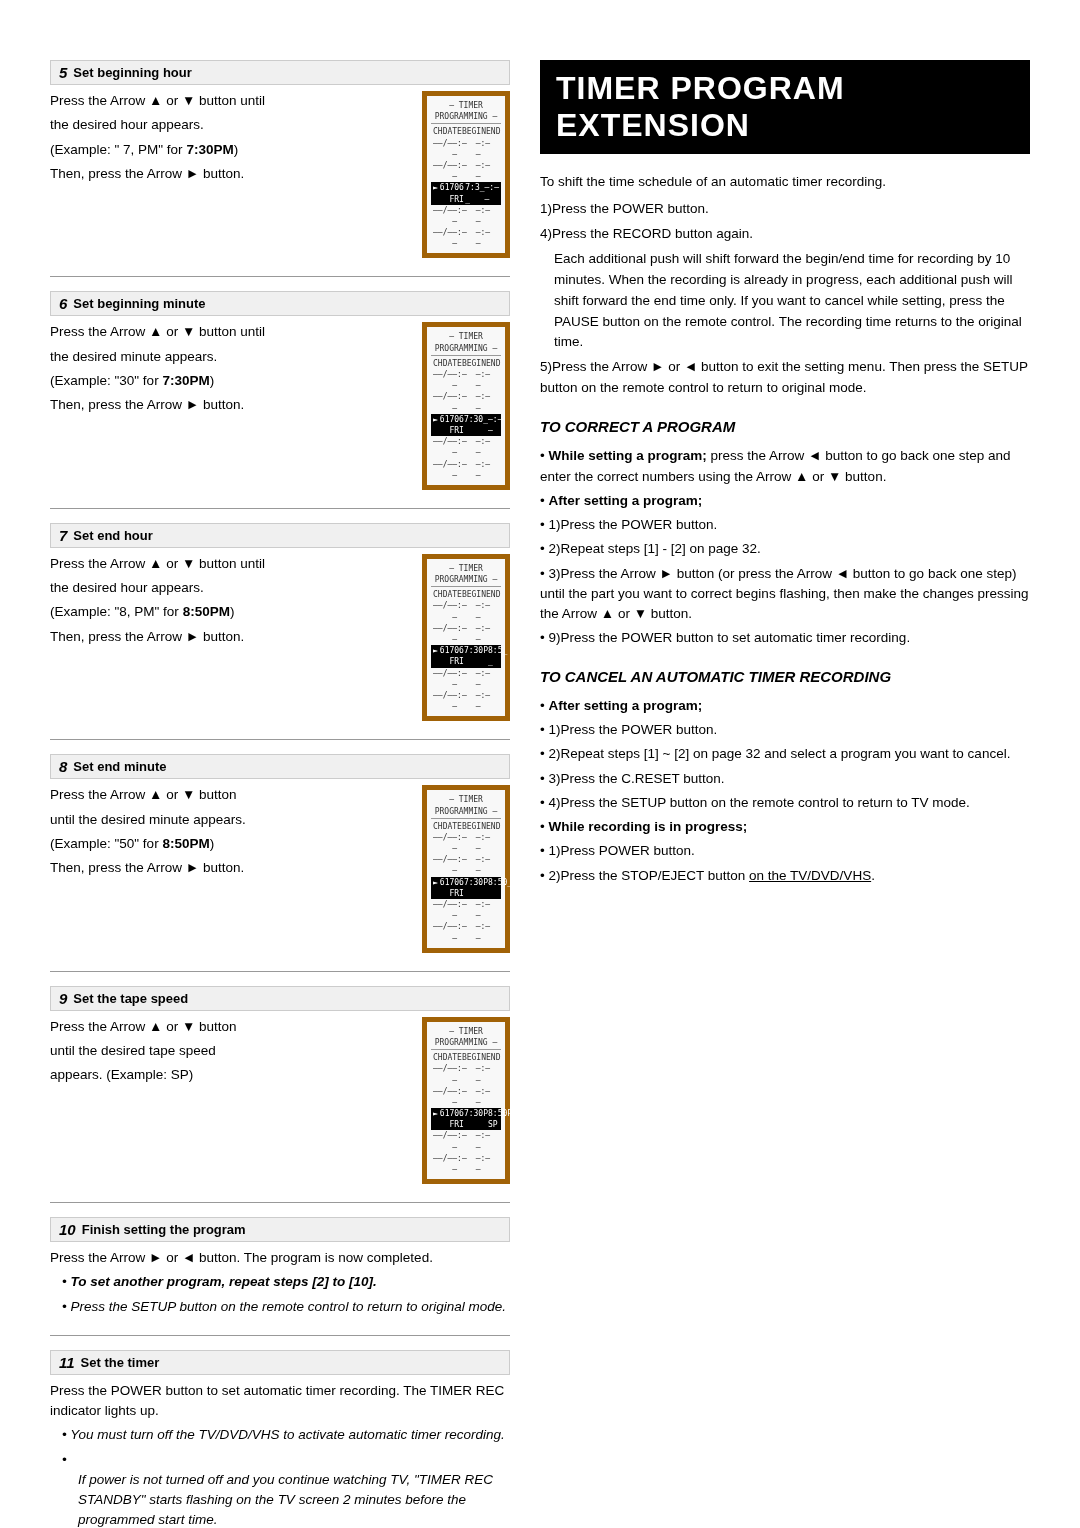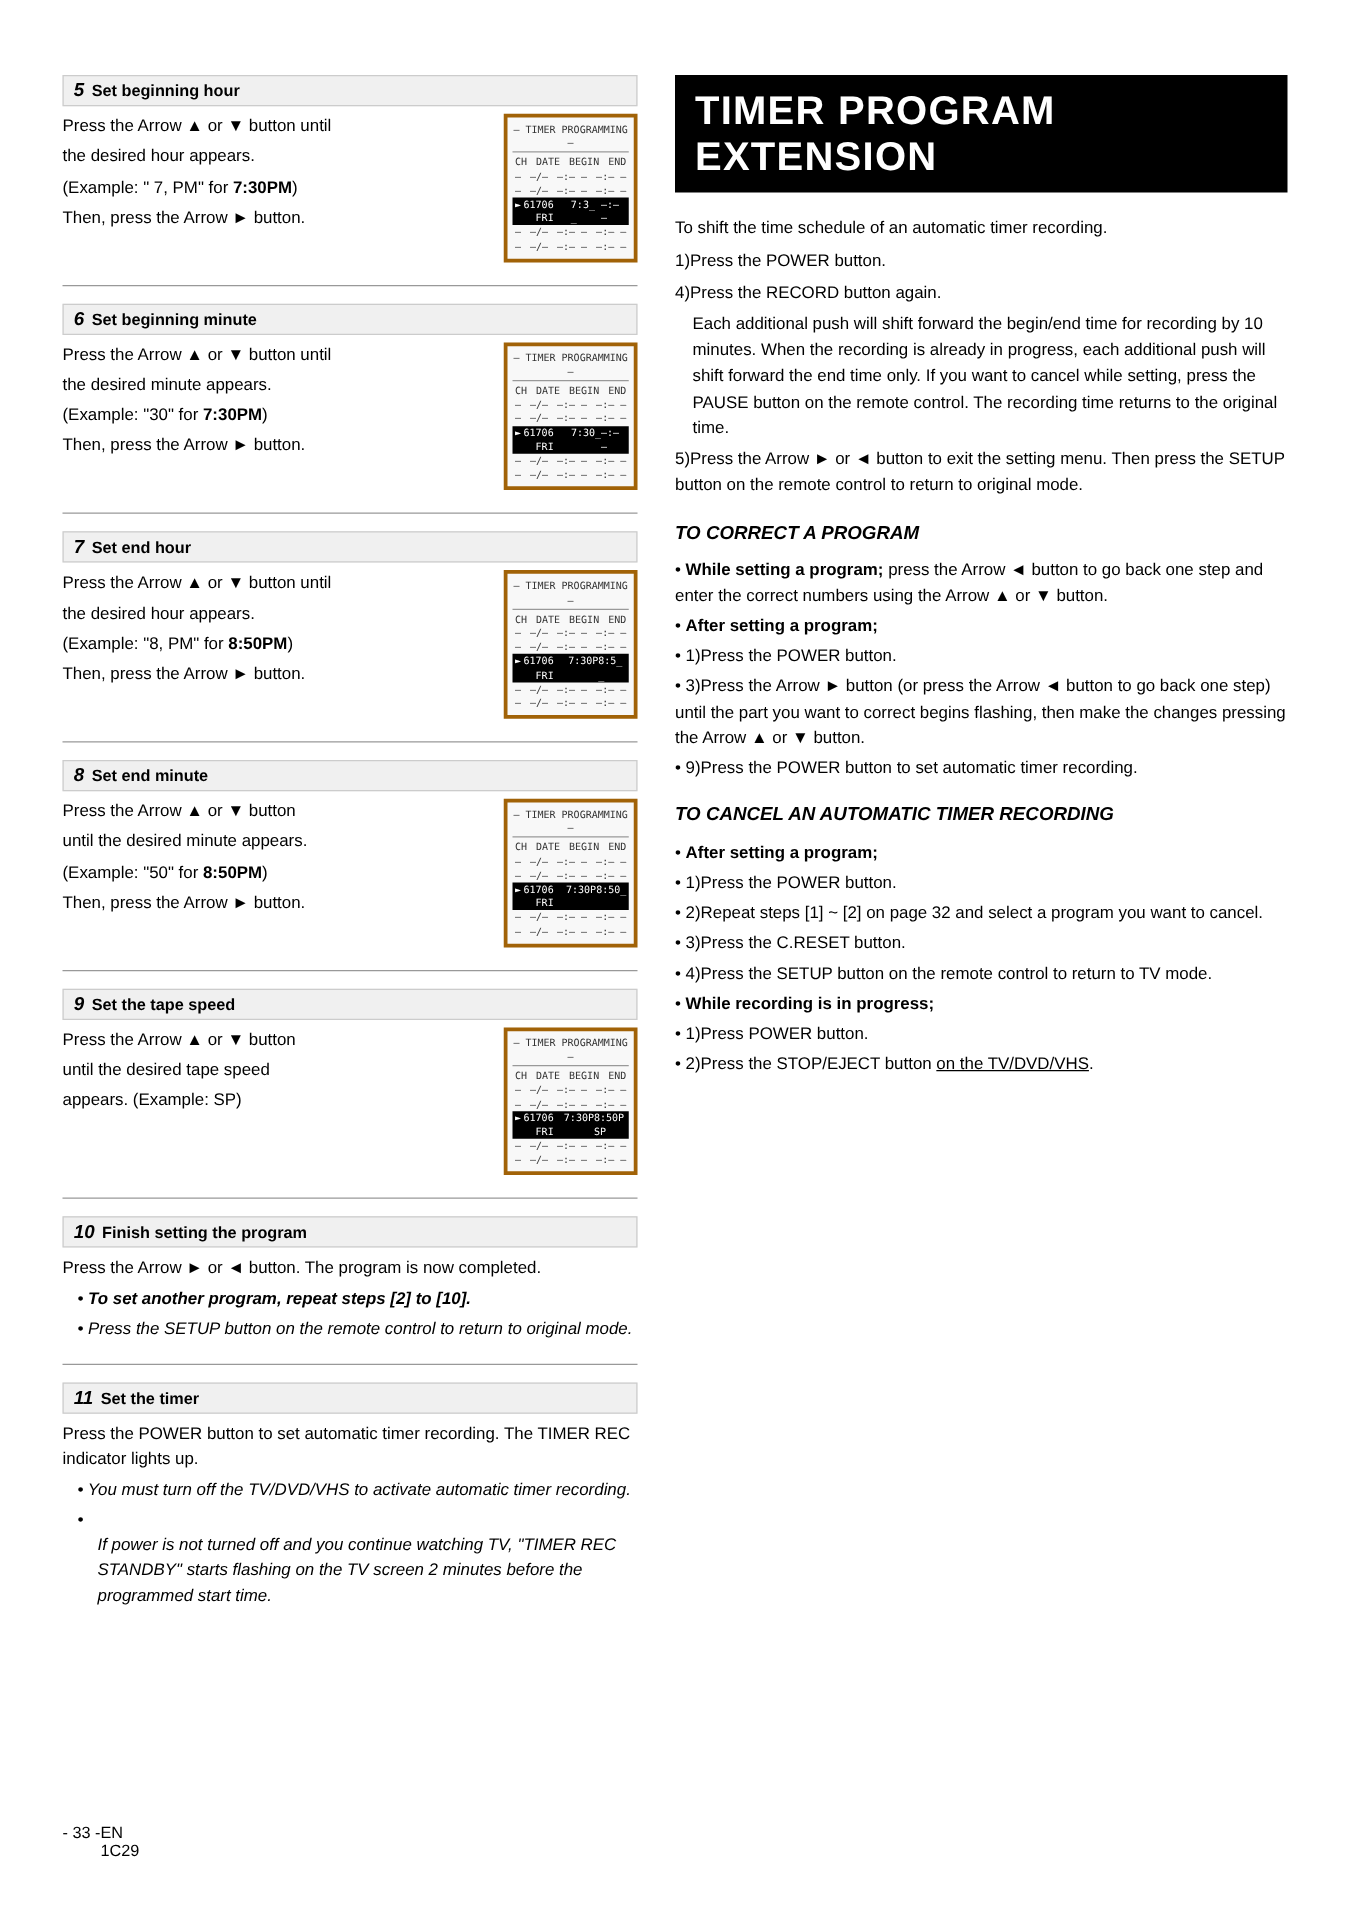--- a/index.html
+++ b/index.html
@@ -52,23 +52,23 @@
       flex-direction: row;
       gap: 10px;
     }
     .step-text {
       flex: 1;
       font-size: 13.5px;
       line-height: 1.5;
     }
     .step-text p { margin-bottom: 4px; }
     .step-screen {
-      width: 107px;
+      width: 88px;
       flex-shrink: 0;
-      border: 3px solid #a16207;
+      border: 5px solid #a16207;
       background: #f8f8f8;
       font-size: 9px;
       padding: 4px;
       font-family: monospace;
       color: #333;
       line-height: 1.4;
     }
     .screen-title {
       text-align: center;
       font-size: 8px;
@@ -517,20 +517,21 @@
       <p class="numbered">5)Press the Arrow ► or ◄ button to exit the setting menu. Then press the SETUP button on the remote control to return to original mode.</p>
 
       <div class="section-title">TO CORRECT A PROGRAM</div>
 
       <ul>
         <li><span class="sub-bold">While setting a program;</span> press the Arrow ◄ button to go back one step and enter the correct numbers using the Arrow ▲ or ▼ button.</li>
         <li><span class="sub-bold">After setting a program;</span></li>
       </ul>
       <ul class="sub-list">
         <li>1)Press the POWER button.</li>
+        <li>2)Repeat steps [1] - [2] on page 32.</li>
         <li>3)Press the Arrow ► button (or press the Arrow ◄ button to go back one step) until the part you want to correct begins flashing, then make the changes pressing the Arrow ▲ or ▼ button.</li>
         <li>9)Press the POWER button to set automatic timer recording.</li>
       </ul>
 
       <div class="section-title">TO CANCEL AN AUTOMATIC TIMER RECORDING</div>
 
       <ul>
         <li><span class="sub-bold">After setting a program;</span></li>
       </ul>
       <ul class="sub-list">

